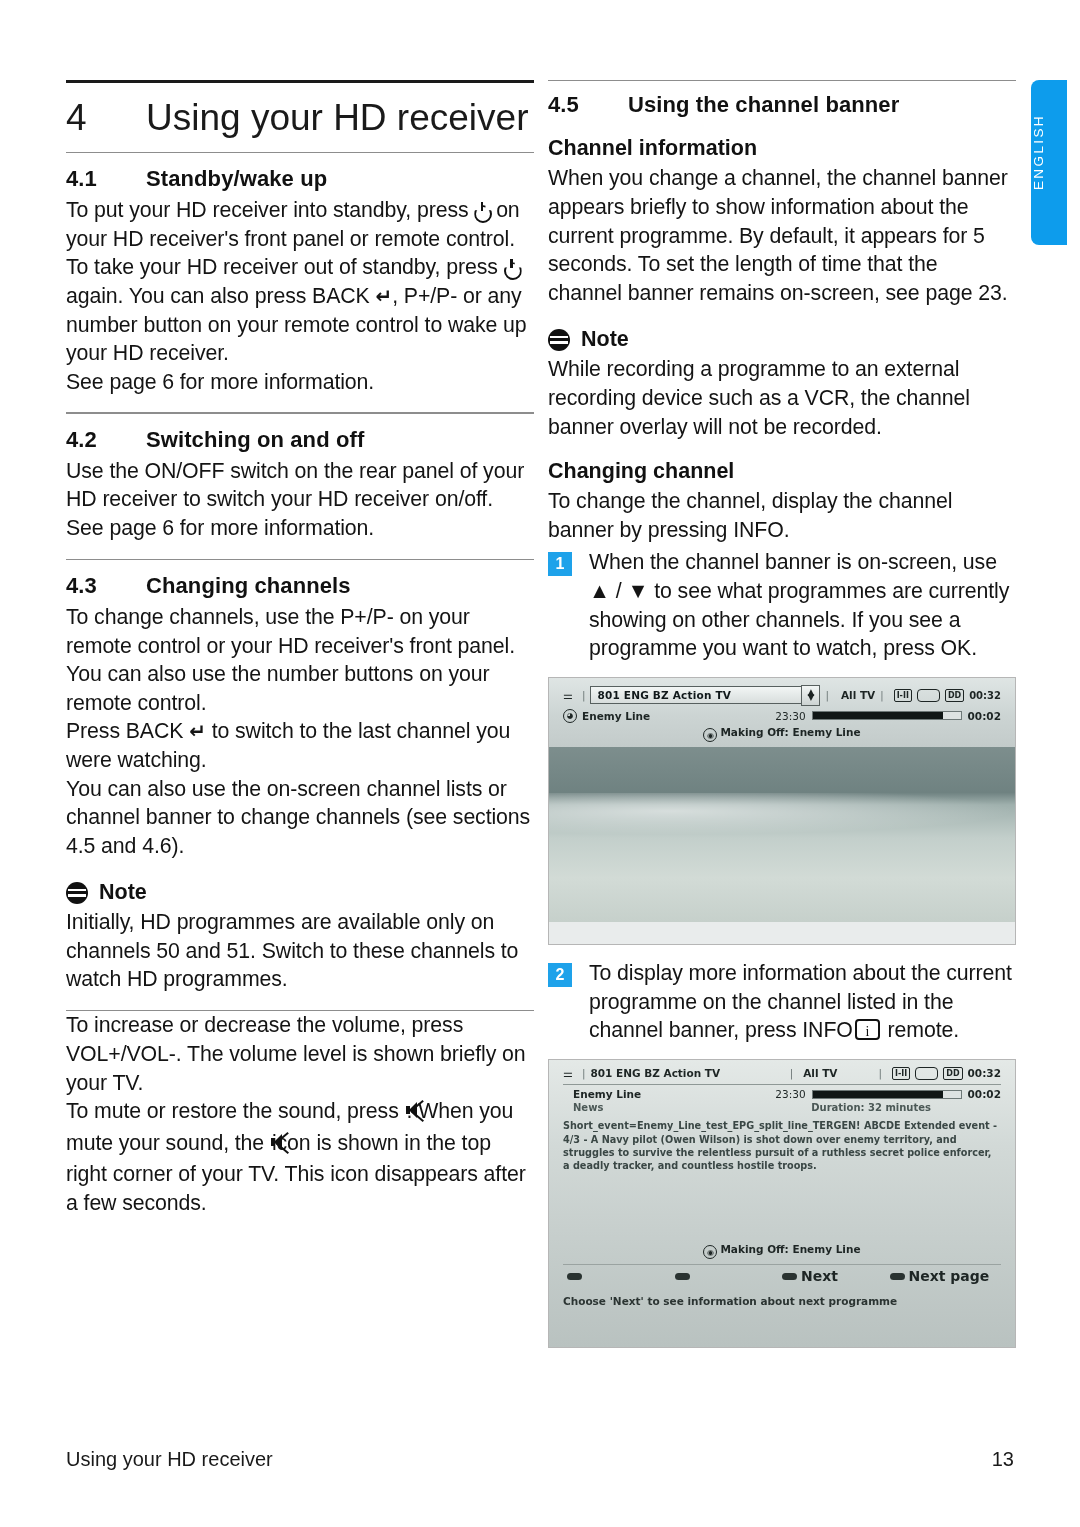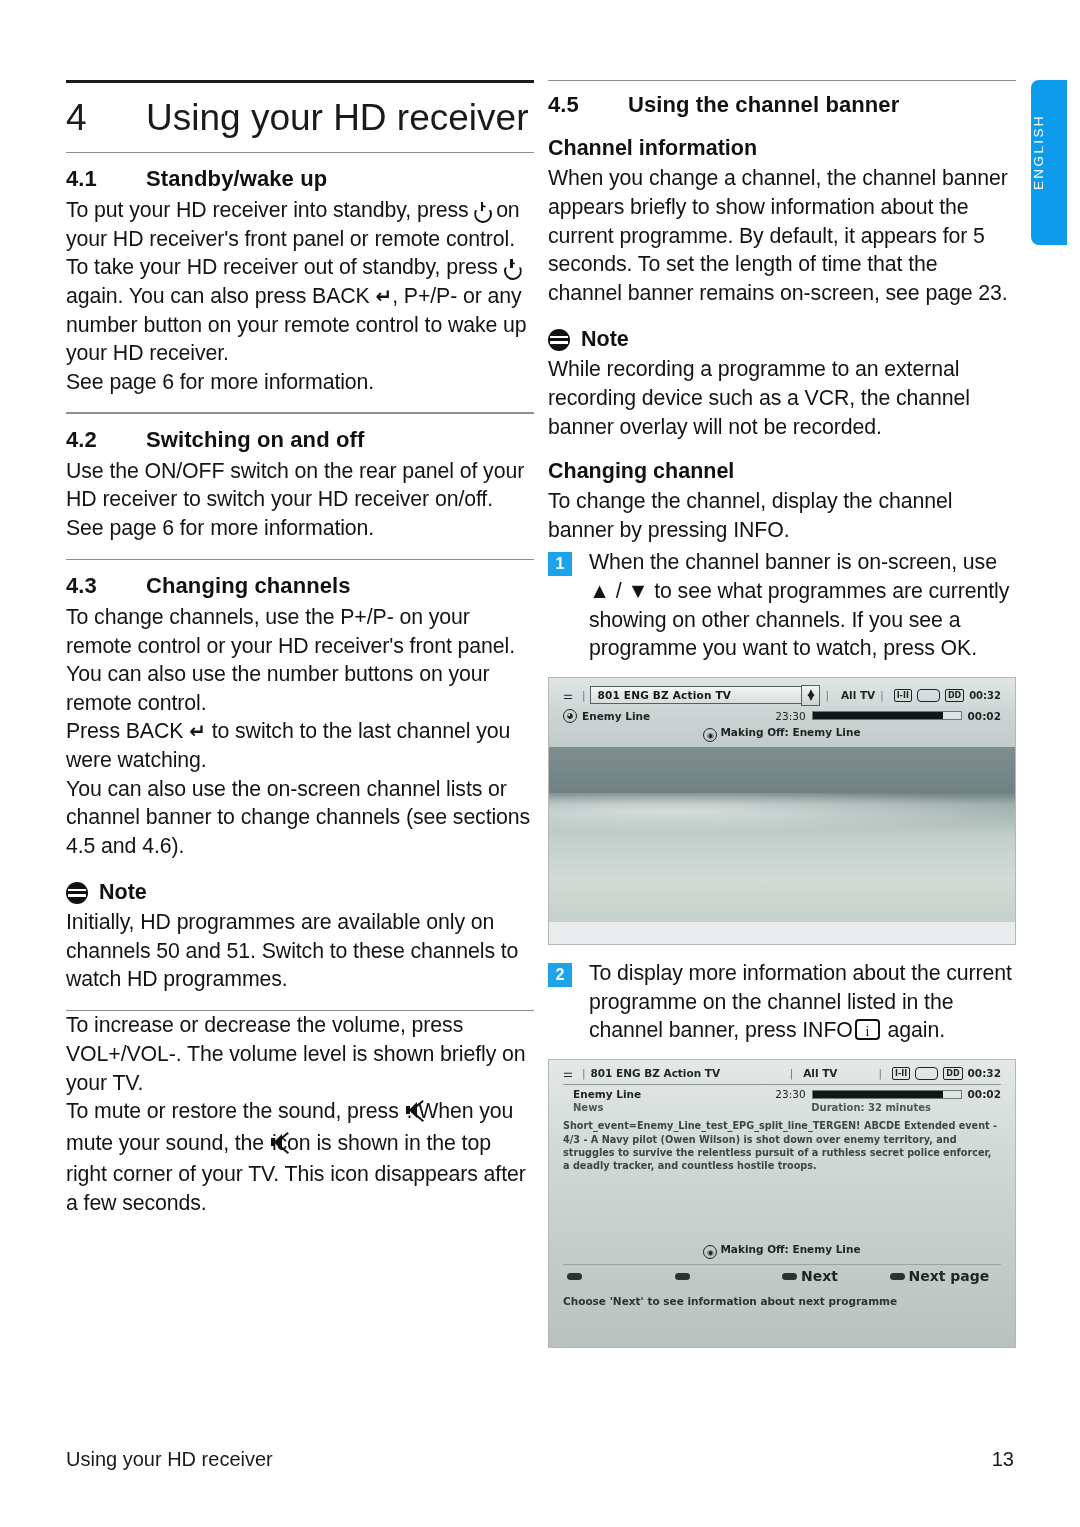--- a/index.html
+++ b/index.html
@@ -327,21 +327,21 @@
         <div class="osd-row3">
           <span class="makic">◉</span><span>Making Off: Enemy Line</span>
         </div>
       </div>
       <div class="video"></div>
       <div class="video-foot"></div>
     </div>
 
     <div class="step" style="margin-top:14px">
       <span class="badge">2</span>
-      <p class="stxt"><span>To display more information about the current programme on the channel listed in the channel banner, press </span><b>INFO</b><span class="g-info"></span><span> again.</span></p>
+      <p class="stxt"><span>To display more information about the current programme on the channel listed in the channel banner, press </span><b>INFO</b><span class="g-info"></span><span> remote.</span></p>
     </div>
 
     <div class="shot">
       <div class="osd2">
         <div class="osd-row1">
           <span class="ant">⚌</span>
           <span class="pipe">|</span>
           <span>801 ENG BZ Action TV</span>
           <span style="margin-left:auto;display:flex;align-items:center;gap:5px;font-size:10.5px;">
             <span class="pipe">|</span>

